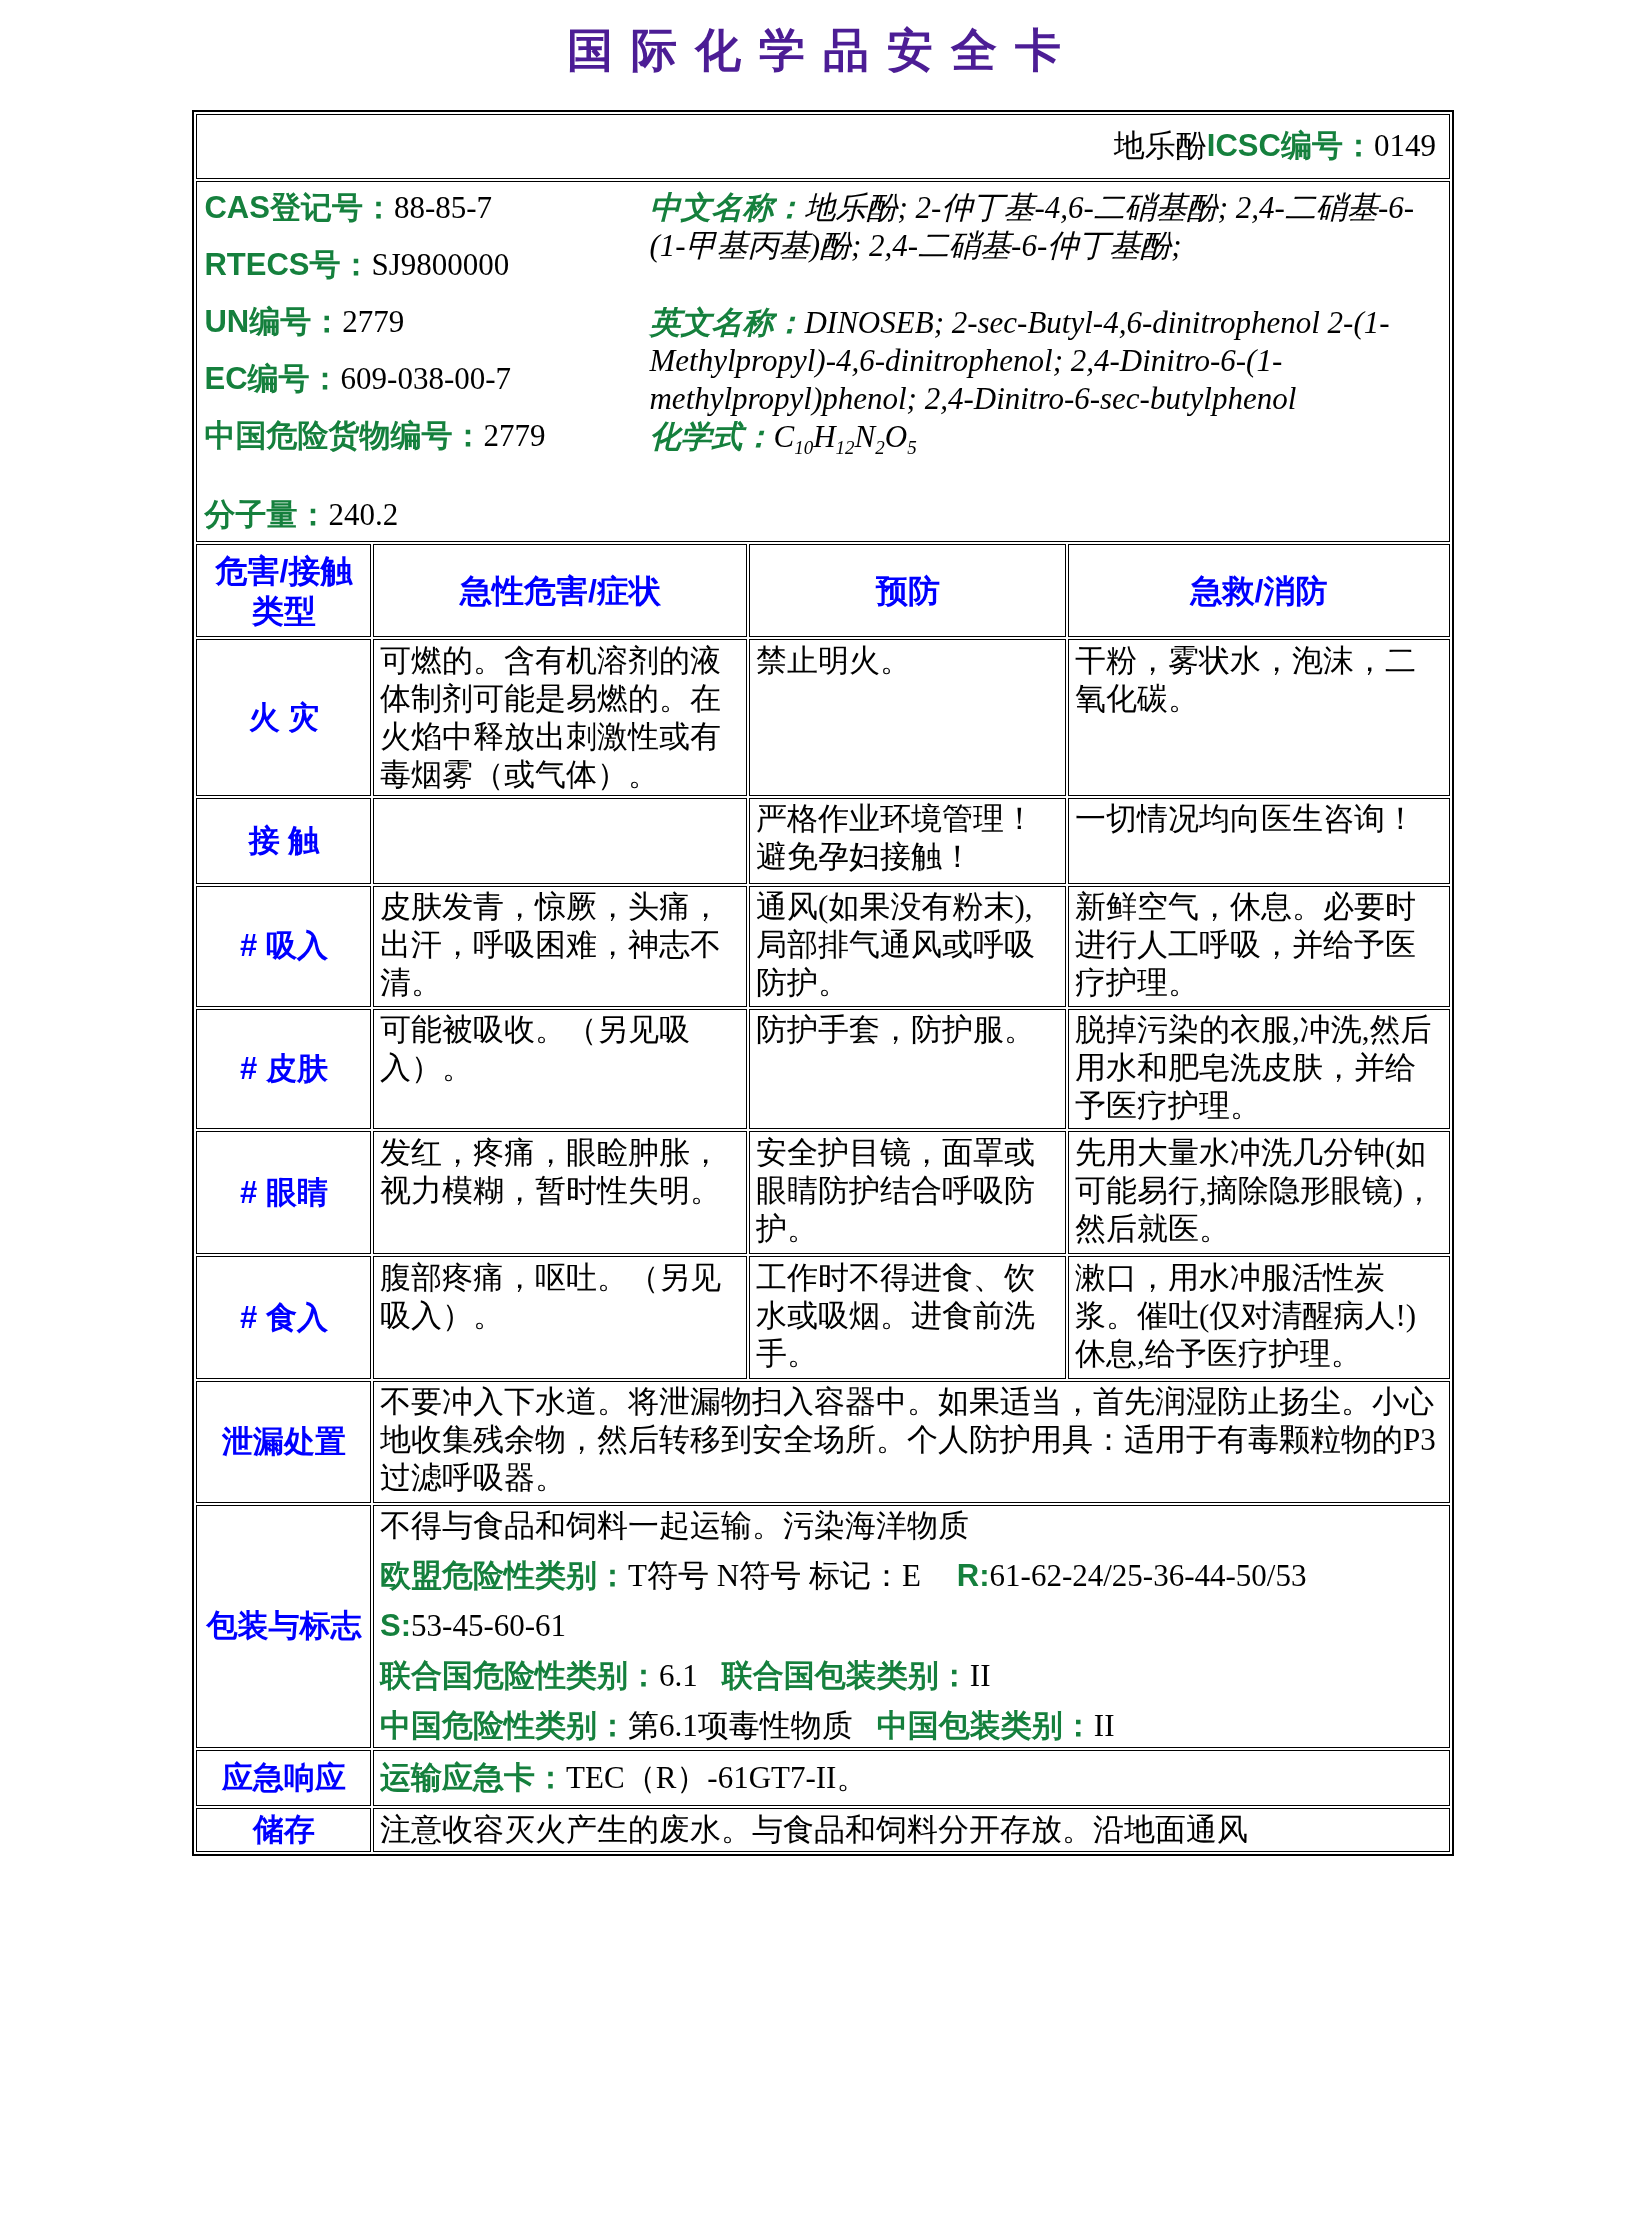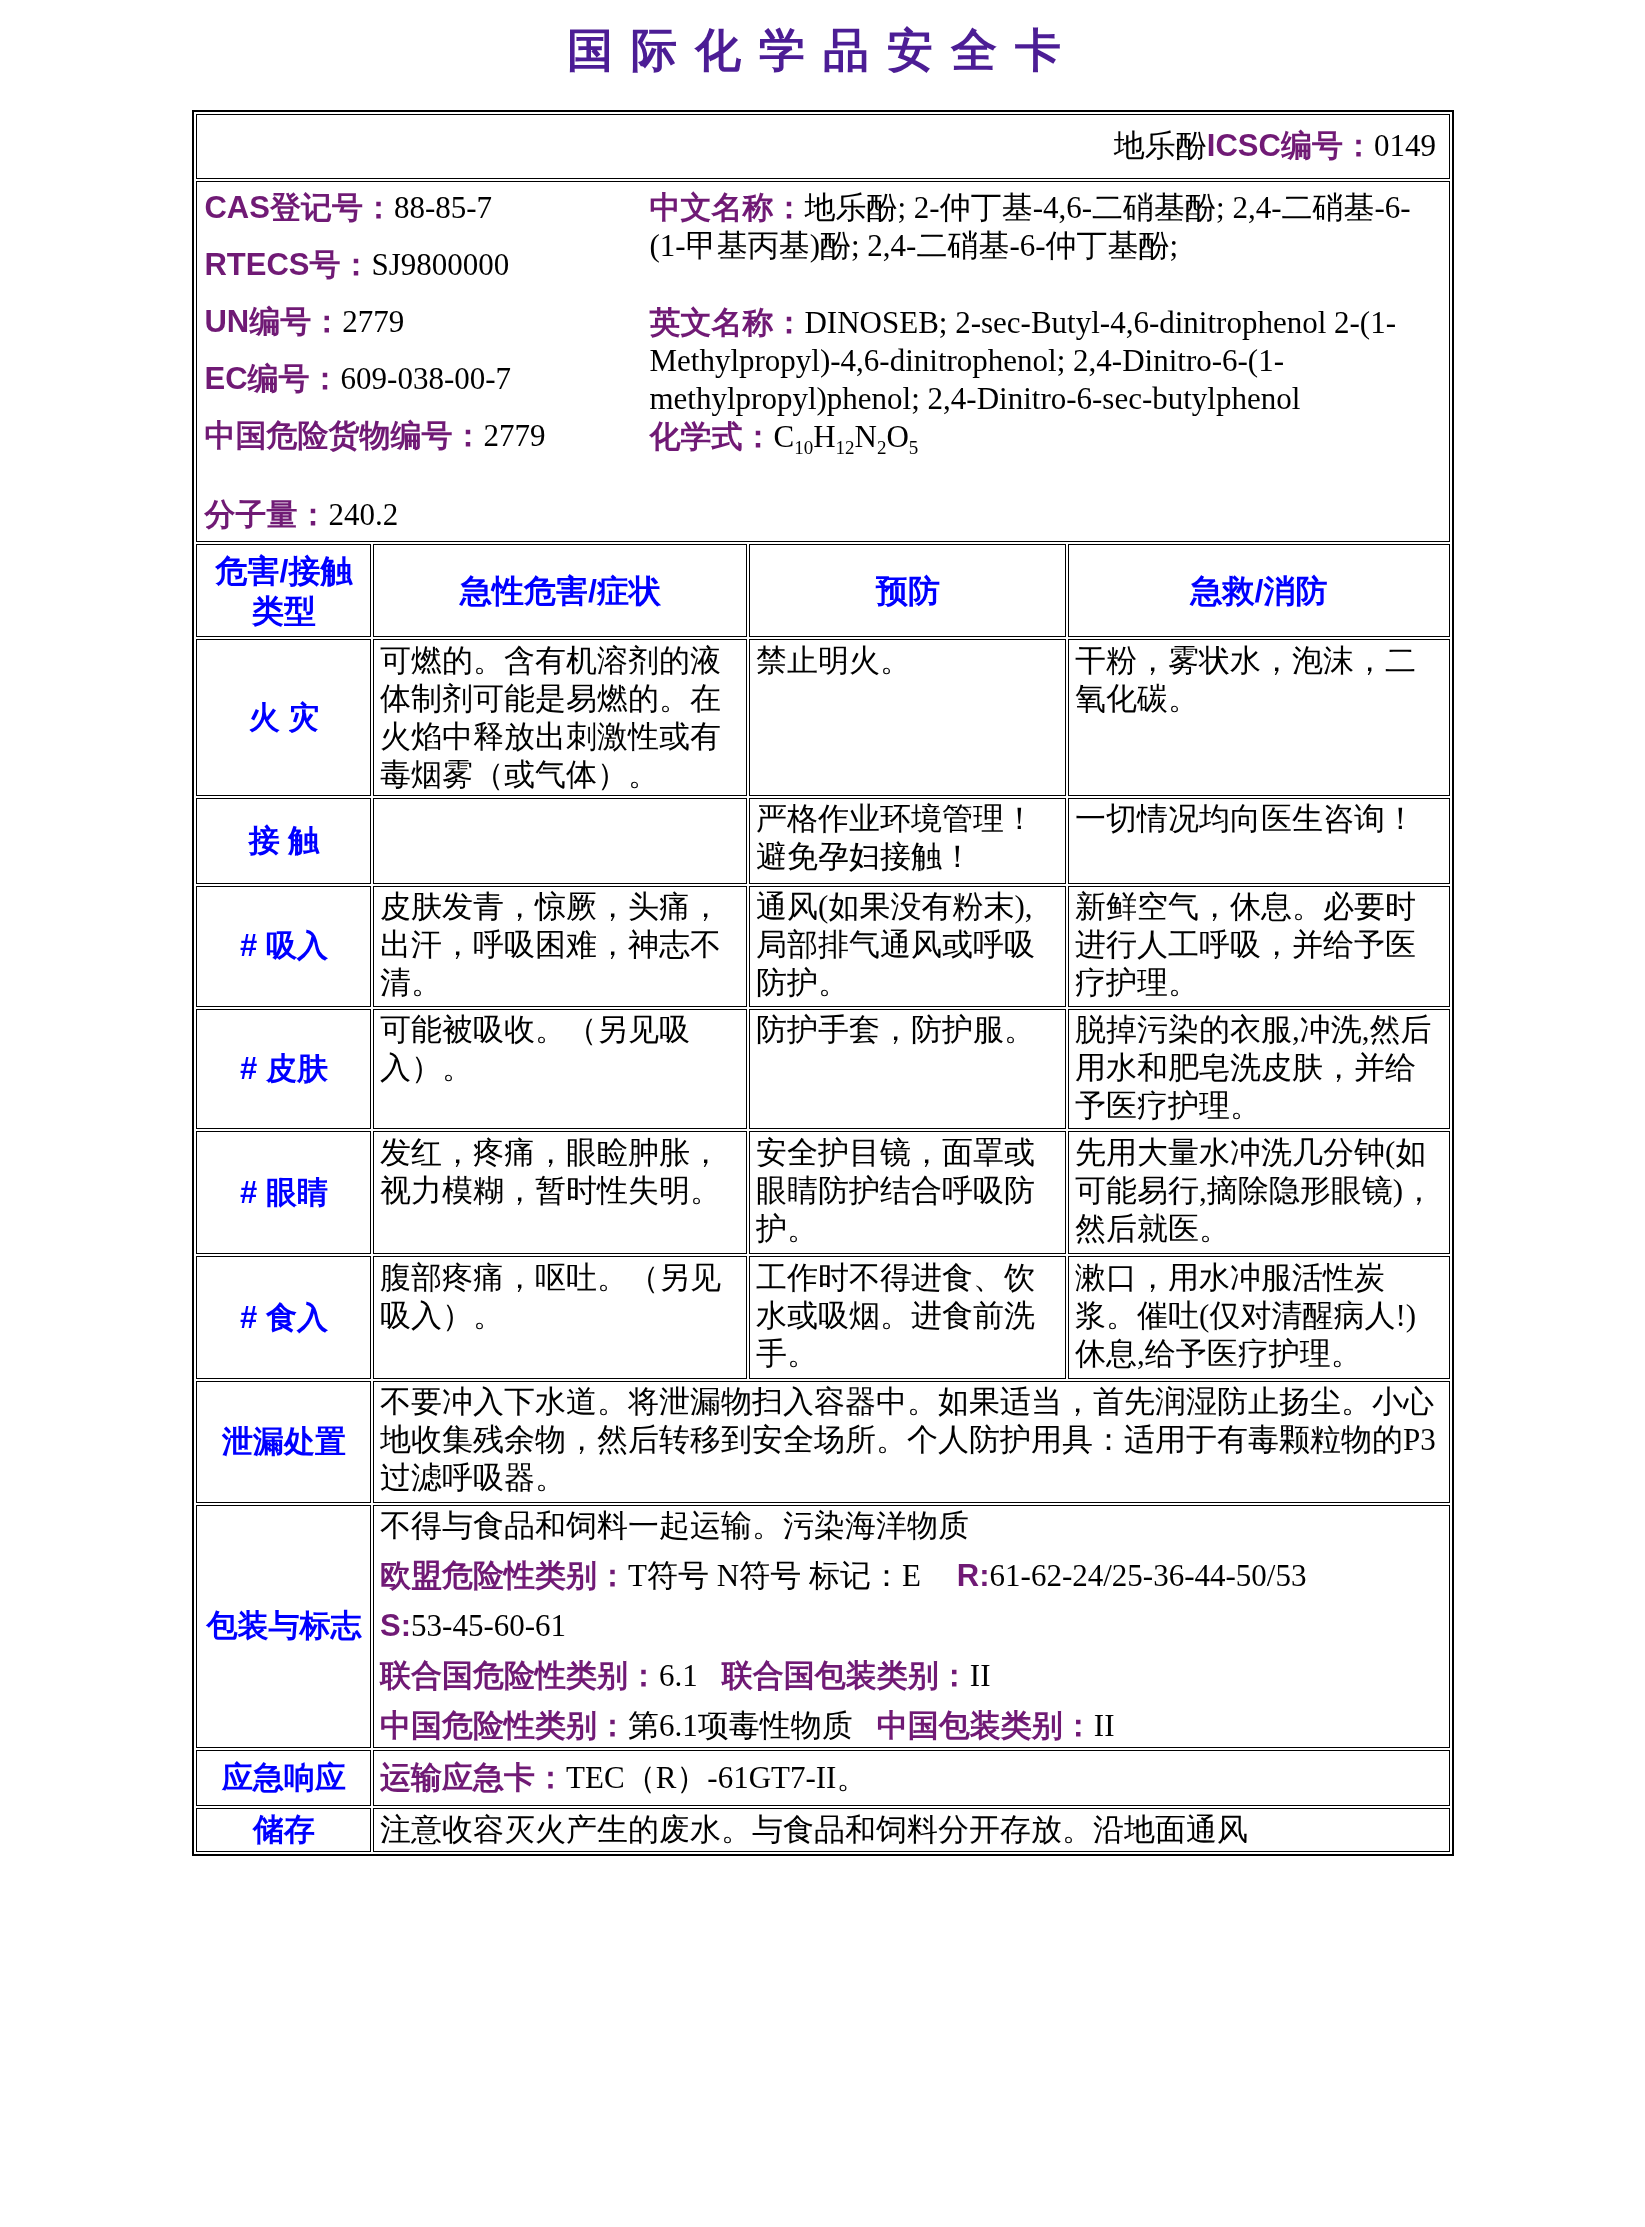--- a/index.html
+++ b/index.html
@@ -43,35 +43,35 @@
     line-height: 38px;
     color: #000000;
     padding: 1.4px 5.6px;
     vertical-align: top;
     overflow-wrap: break-word;
     overflow: hidden;
   }
   .lbl {
     font-family: "Liberation Sans", "DejaVu Sans", sans-serif;
     font-weight: bold;
-    color: #701a75;
+    color: #15803d;
   }
   
   tr.r-top td { height: 61px; vertical-align: middle; }
   .top-flex { display: flex; justify-content: flex-end; align-items: center; padding: 0 7px; }
   .top-flex .chem-name { font-size: 31px; }
   .top-flex .icsc-no { font-size: 31px; }
   
   tr.r-ids td { padding: 7px 7px 4.2px 7px; }
   .ids-flex { display: flex; min-height: 348px; }
   .ids-left { width: 445px; display: flex; flex-direction: column; flex-shrink: 0; }
   .id-line { line-height: 38px; margin-bottom: 19px; white-space: nowrap; }
   .id-line.mw { margin-top: auto; margin-bottom: 2.8px; }
   .ids-right { flex: 1; min-width: 0; }
-  .ids-right p { margin: 0; }
+  .ids-right p { margin: 0; font-style: italic; }
   .ids-right p.cn-block { margin-bottom: 39px; }
   sub { font-size: 19px; line-height: 0; }
   
   td.th {
     font-family: "Liberation Sans", "DejaVu Sans", sans-serif;
     font-weight: bold;
     color: #0000FF;
     text-align: center;
     vertical-align: middle;
     font-size: 32px;

